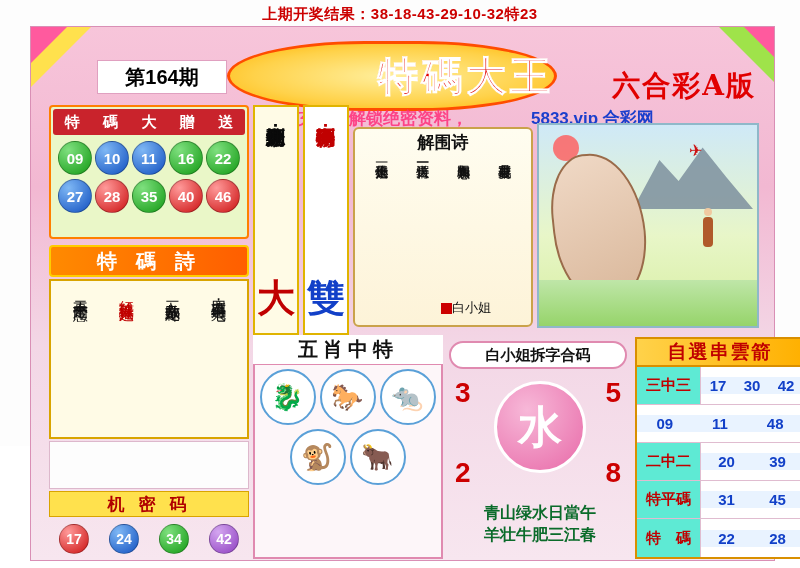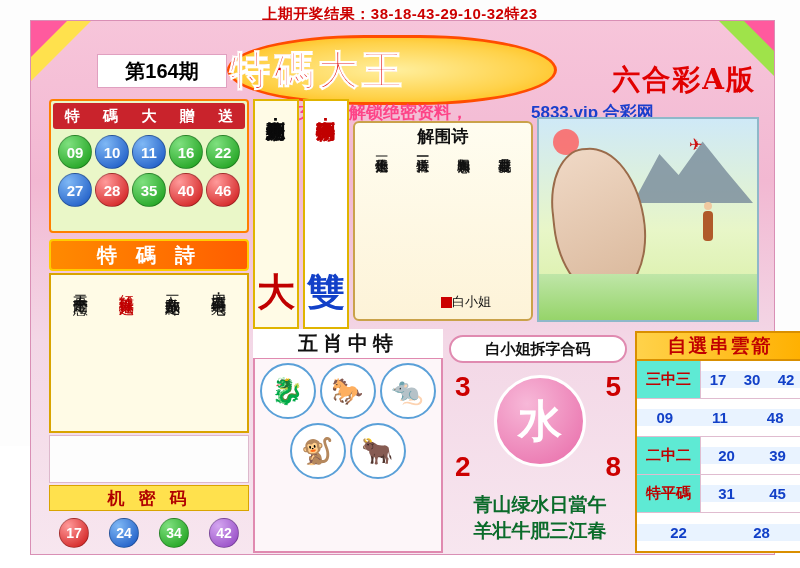--- a/index.html
+++ b/index.html
@@ -17,21 +17,21 @@
   .topline {
     position:absolute; left:0; top:0; width:800px; height:28px;
     display:flex; align-items:center; justify-content:center;
     color:#cc0000; font-weight:bold; font-size:15px;
     font-family:"Liberation Sans", sans-serif;
     letter-spacing:0.5px;
   }
   .topline .lbl { color:#cc0000; }
   
   .poster {
-    position:absolute; left:30px; top:20px; width:745px; height:535px;
+    position:absolute; left:30px; top:26px; width:745px; height:535px;
     background:linear-gradient(180deg,#f7c5da 0%, #f2b8d2 30%, #f3d7e6 60%, #f7e6ef 100%);
     border:1px solid #d98fb5;
   }
   
   .corner { position:absolute; width:0; height:0; }
   .corner-tl { left:0; top:0; border-top:60px solid #ffe14d; border-right:60px solid transparent; }
   .corner-tl2 { left:0; top:0; border-top:36px solid #ff5a9e; border-right:36px solid transparent; }
   .corner-tr { right:0; top:0; border-top:55px solid #9fe34a; border-left:55px solid transparent; }
   .corner-tr2 { right:0; top:0; border-top:30px solid #ff5a9e; border-left:30px solid transparent; }
 
@@ -41,21 +41,21 @@
     display:flex; align-items:center; justify-content:center;
     background:#ffffff; border:1px solid #e0a0c0;
     font-size:20px; font-weight:bold; color:#000;
     font-family:"Liberation Sans", sans-serif;
   }
   .title-badge {
     position:absolute; left:196px; top:14px; width:330px; height:70px;
     background:radial-gradient(ellipse at center,#ffef9e 0%,#ffd24a 60%,#ffb400 100%);
     border-radius:50%/60%;
     border:3px solid #ff4d00;
-    display:flex; align-items:center; justify-content:flex-start;
+    display:flex; align-items:center; justify-content:flex-end;
   }
   .title-badge .t {
     font-size:40px; font-weight:bold;
     font-family:"DejaVu Serif", serif;
     color:#e10000;
     -webkit-text-stroke:1px #ffffff;
     letter-spacing:4px;
   }
   .edition {
     position:absolute; right:18px; top:40px;
@@ -260,21 +260,21 @@
     font-size:44px; font-weight:bold; color:#ffffff;
     font-family:"DejaVu Serif", serif;
   }
   .num-tl { position:absolute; left:8px;  top:6px;  font-size:28px; font-weight:bold; color:#cc0000; font-family:"Liberation Sans",sans-serif; }
   .num-tr { position:absolute; right:8px; top:6px;  font-size:28px; font-weight:bold; color:#cc0000; font-family:"Liberation Sans",sans-serif; }
   .num-bl { position:absolute; left:8px;  bottom:2px; font-size:28px; font-weight:bold; color:#cc0000; font-family:"Liberation Sans",sans-serif; }
   .num-br { position:absolute; right:8px; bottom:2px; font-size:28px; font-weight:bold; color:#cc0000; font-family:"Liberation Sans",sans-serif; }
   .couplet {
     position:absolute; left:414px; top:466px; width:190px; height:62px;
     display:flex; flex-direction:column; align-items:center; justify-content:center;
-    font-size:19px; color:#0a6b2a; font-weight:bold; line-height:1.35;
+    font-size:16px; color:#0a6b2a; font-weight:bold; line-height:1.35;
     font-family:"DejaVu Serif", serif;
   }
 
   
   .tbl-head {
     position:absolute; left:604px; top:310px; width:170px; height:30px;
     background:linear-gradient(90deg,#ffd24a,#ffb000);
     border:2px solid #d98f00;
     display:flex; align-items:center; justify-content:center;
     font-size:19px; font-weight:bold; color:#c00000; letter-spacing:2px;
@@ -446,20 +446,21 @@
         </div>
       </div>
       <div class="trow">
         <div class="tlabel">特平碼</div>
         <div class="tvals">
           <span>31</span>
           <span>45</span>
         </div>
       </div>
       <div class="trow">
+        <div class="tlabel">特　碼</div>
         <div class="tvals">
           <span>22</span>
           <span>28</span>
         </div>
       </div>
     </div>
 
   </div>
 </div>
 

